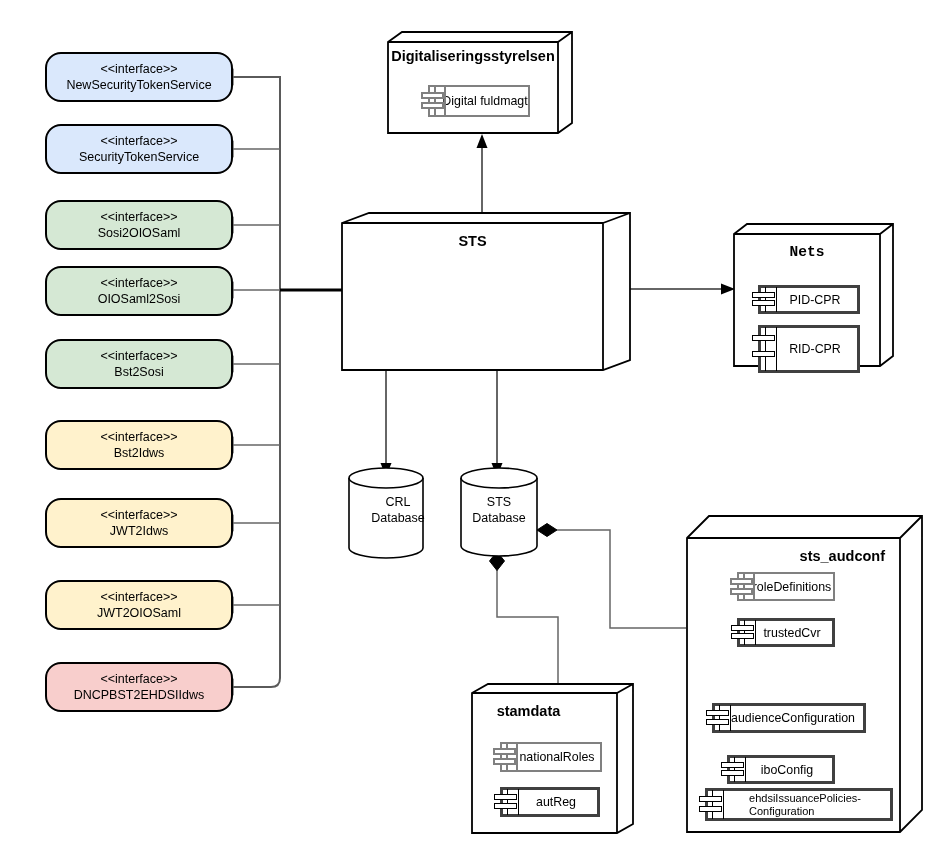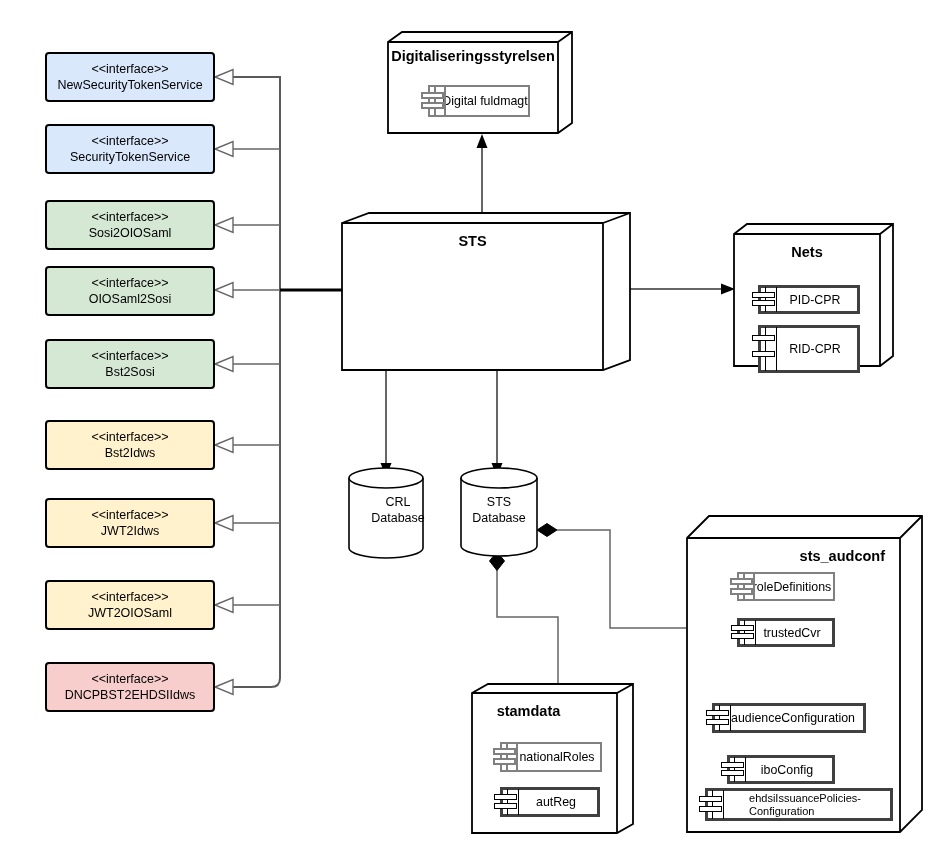--- a/index.html
+++ b/index.html
@@ -1,21 +1,21 @@
 <!DOCTYPE html>
 <html><head>
 <meta charset="utf-8">
 <style>
   html,body{margin:0;padding:0;background:#fff;}
   body{font-family:"Liberation Sans",sans-serif;color:#000;}
   .canvas{position:relative;width:945px;height:853px;background:#fff;overflow:hidden;}
   svg.layer{position:absolute;left:0;top:0;}
   
-  .iface{position:absolute;left:45px;width:170px;height:50px;box-sizing:border-box;
-         border:2px solid #000;border-radius:4px;display:flex;flex-direction:column;
+  .iface{position:absolute;left:45px;width:188px;height:50px;box-sizing:border-box;
+         border:2px solid #000;border-radius:16px;display:flex;flex-direction:column;
          align-items:center;justify-content:center;font-size:12.5px;line-height:16px;text-align:center;}
   .if-blue{background:#dae8fc;} .if-green{background:#d5e8d4;}
   .if-yellow{background:#fff2cc;} .if-red{background:#f8cecc;}
   
   .ntitle{position:absolute;font-weight:bold;font-size:14.5px;text-align:center;}
   
   .dblbl{position:absolute;font-size:12.5px;line-height:16px;text-align:center;}
   
   .comp{position:absolute;box-sizing:border-box;background:#fff;border:3px solid #404040;
         display:flex;align-items:center;justify-content:center;font-size:12.4px;}
@@ -132,21 +132,21 @@
     <span>&lt;&lt;interface&gt;&gt;</span>
     <span>JWT2OIOSaml</span>
   </div>
   <div class="iface if-red" style="top:662px;">
     <span>&lt;&lt;interface&gt;&gt;</span>
     <span>DNCPBST2EHDSIIdws</span>
   </div>
 
   <div class="ntitle" style="left:388px;top:48px;width:170px;">Digitaliseringsstyrelsen</div>
   <div class="ntitle" style="left:342px;top:233px;width:261px;">STS</div>
-  <div class="ntitle" style="left:734px;top:244px;width:146px;">Nets</div>
+  <div class="ntitle" style="left:734px;top:244px;width:146px;font-family:Liberation Mono, monospace;">Nets</div>
   <div class="ntitle" style="left:687px;top:548px;width:198px;text-align:right;">sts_audconf</div>
   <div class="ntitle" style="left:456px;top:703px;width:145px;">stamdata</div>
 
   <div class="dblbl" style="left:361px;top:494px;width:74px;">
     <div>CRL</div>
     <div>Database</div>
   </div>
   <div class="dblbl" style="left:461px;top:494px;width:76px;">
     <div>STS</div>
     <div>Database</div>

